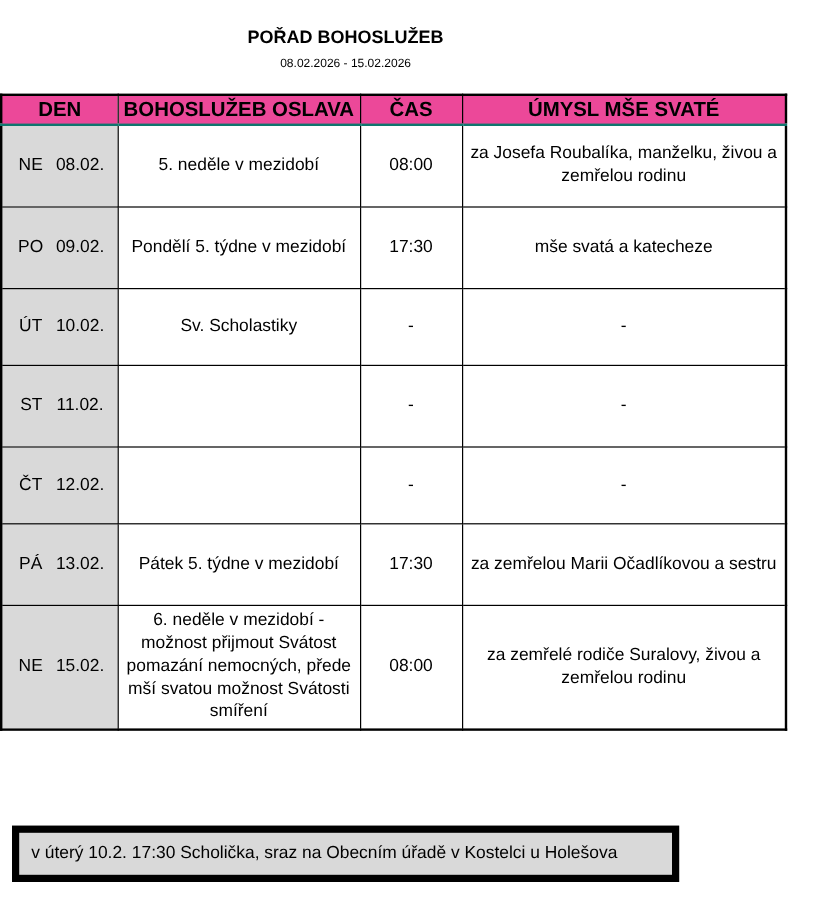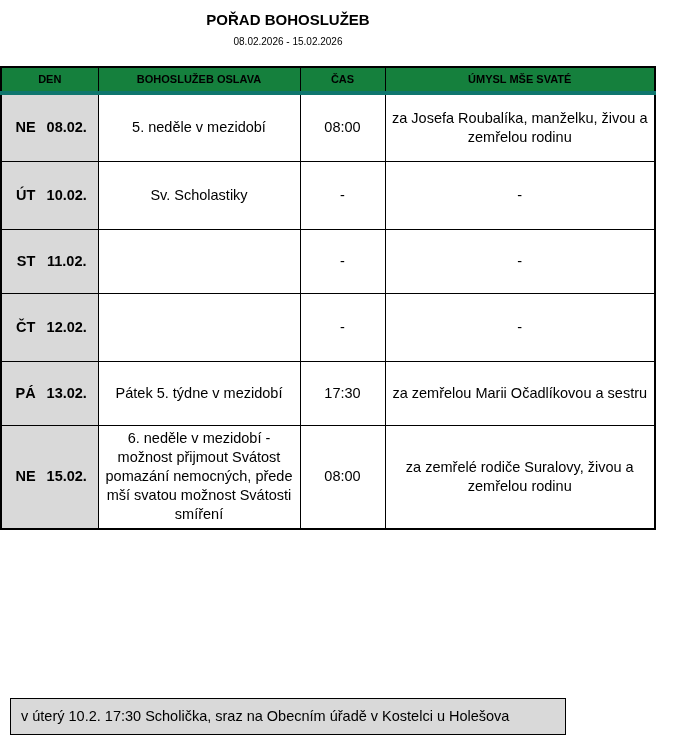--- a/index.html
+++ b/index.html
@@ -6,21 +6,21 @@
     margin: 0;
     padding: 0;
     background: #ffffff;
     font-family: "Liberation Sans", sans-serif;
     color: #000;
   }
   .page {
     width: 576px;
     height: 749px;
     box-sizing: border-box;
-    padding-top: 10px;
+    padding-top: 22px;
     position: relative;
   }
   .doc-title, .doc-subtitle {
     text-align: center;
     font-weight: bold;
     font-size: 15px;
     line-height: 20px;
   }
   .doc-daterange {
     text-align: center;
@@ -43,47 +43,47 @@
     border: 1px solid #000;
     vertical-align: middle;
     text-align: center;
     font-size: 14.5px;
     line-height: 19px;
     padding: 3px 6px;
     box-sizing: border-box;
     overflow: hidden;
   }
   table.schedule th {
-    background: #15803d;
+    background: #ec4899;
     font-weight: bold;
-    font-size: 11px;
+    font-size: 17px;
     height: 22px;
     padding: 2px 4px;
-    border-bottom: 4px solid #0f766e;
+    border-bottom: 2px solid #0f766e;
   }
   td.day-cell {
     background: #d9d9d9;
-    font-weight: bold;
+    font-weight: normal;
     text-align: left;
     padding-left: 8px;
     white-space: nowrap;
   }
   td.day-cell .day-abbr { display: inline-block; min-width: 26px; }
   td.day-cell .day-date { display: inline-block; margin-left: 8px; }
   tbody tr { height: 68px; }
   tbody tr:nth-child(3) { height: 64px; }
   tbody tr:nth-child(5) { height: 64px; }
   tbody tr:nth-child(7) { height: 60px; }
   tbody tr:last-child { height: 104px; }
   .footer-note {
     position: absolute;
     left: 10px;
     right: 10px;
     bottom: 14px;
-    border: 1px solid #000000;
+    border: 6px solid #000000;
     background: #d9d9d9;
     font-size: 14.5px;
     line-height: 19px;
     padding: 8px 10px;
     box-sizing: border-box;
   }
 </style>
 </head>
 <body>
 
@@ -106,20 +106,26 @@
         <th>ČAS</th>
         <th>ÚMYSL MŠE SVATÉ</th>
       </tr>
     </thead>
     <tbody id="schedule-body">
         <tr>
           <td class="day-cell"><span class="day-abbr">NE</span><span class="day-date">08.02.</span></td>
           <td>5. neděle v mezidobí</td>
           <td>08:00</td>
           <td>za Josefa Roubalíka, manželku, živou a zemřelou rodinu</td>
+        </tr>
+        <tr>
+          <td class="day-cell"><span class="day-abbr">PO</span><span class="day-date">09.02.</span></td>
+          <td>Pondělí 5. týdne v mezidobí</td>
+          <td>17:30</td>
+          <td>mše svatá a katecheze</td>
         </tr>
         <tr>
           <td class="day-cell"><span class="day-abbr">ÚT</span><span class="day-date">10.02.</span></td>
           <td>Sv. Scholastiky</td>
           <td>-</td>
           <td>-</td>
         </tr>
         <tr>
           <td class="day-cell"><span class="day-abbr">ST</span><span class="day-date">11.02.</span></td>
           <td></td>

